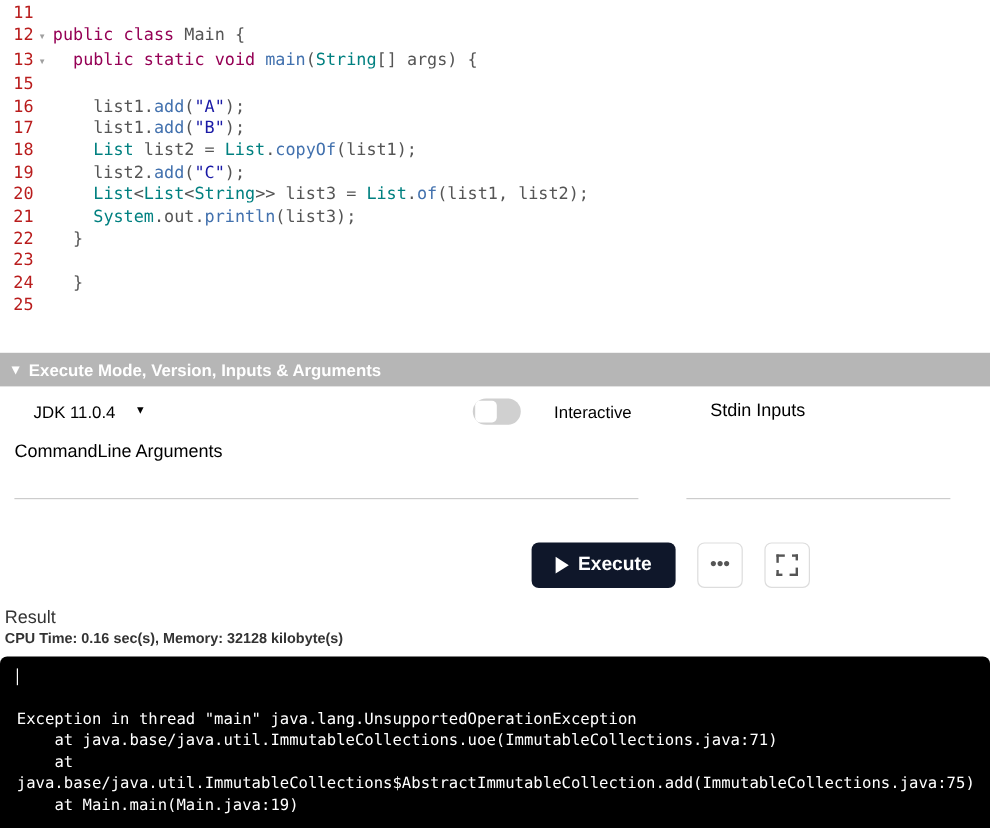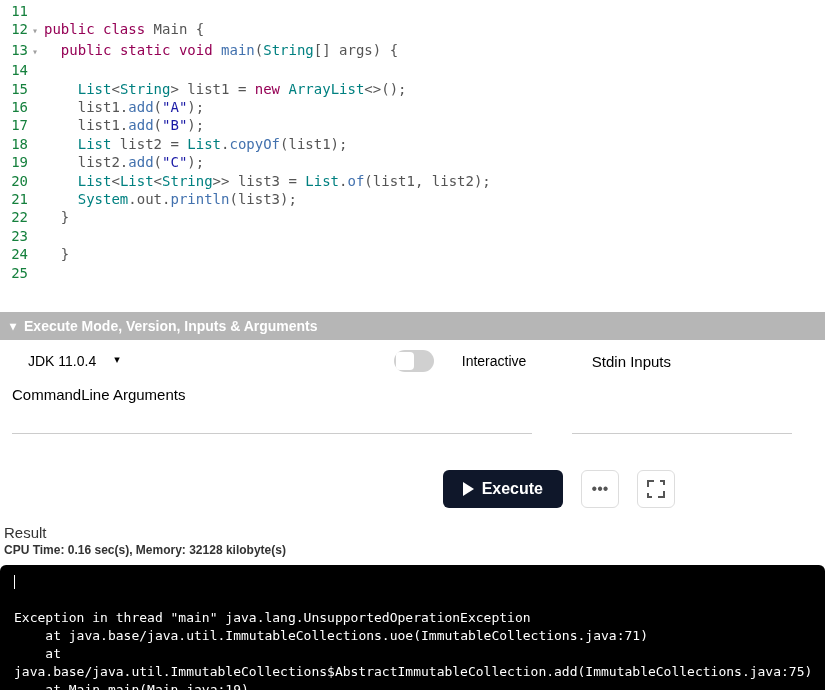--- a/index.html
+++ b/index.html
@@ -16,21 +16,21 @@
     .code-line {
       display: flex;
       font-family: Menlo, Monaco, Consolas, monospace;
       font-size: 14px;
       line-height: 18.4px;
       white-space: pre;
     }
     .gutter {
       width: 32px;
       text-align: right;
-      color: #15803d;
+      color: #b91c1c;
       padding-right: 4px;
       flex-shrink: 0;
     }
     .fold {
       width: 12px;
       color: #a0a0a0;
       font-size: 10px;
       text-align: left;
       flex-shrink: 0;
       padding-top: 2px;
@@ -213,22 +213,21 @@
       vertical-align: text-bottom;
     }
   </style>
 </head>
 <body>
 
 <div class="editor" id="editor">
     <div class="code-line"><span class="gutter">11</span><span class="fold"></span><span class="code"></span></div>
     <div class="code-line"><span class="gutter">12</span><span class="fold">▾</span><span class="code"><span class="kw">public</span><span> </span><span class="kw">class</span><span> </span><span class="cls">Main</span><span> {</span></span></div>
     <div class="code-line"><span class="gutter">13</span><span class="fold">▾</span><span class="code"><span>  </span><span class="kw">public</span><span> </span><span class="kw">static</span><span> </span><span class="kw">void</span><span> </span><span class="mth">main</span><span>(</span><span class="typ">String</span><span>[] args) {</span></span></div>
-    <div class="code-line"><span class="gutter">14</span><span class="fold"></span><span class="code"></span></div>
-    <div class="code-line"><span class="gutter">15</span><span class="fold"></span><span class="code"><span>    </span><span class="typ">List</span><span>&lt;</span><span class="typ">String</span><span>&gt; list1 = </span><span class="kw">new</span><span> </span><span class="typ">ArrayList</span><span>&lt;&gt;();</span></span></div>
+    <div class="code-line"><span class="gutter">15</span><span class="fold"></span></div>
     <div class="code-line"><span class="gutter">16</span><span class="fold"></span><span class="code"><span>    list1.</span><span class="mth">add</span><span>(</span><span class="str">"A"</span><span>);</span></span></div>
     <div class="code-line"><span class="gutter">17</span><span class="fold"></span><span class="code"><span>    list1.</span><span class="mth">add</span><span>(</span><span class="str">"B"</span><span>);</span></span></div>
     <div class="code-line"><span class="gutter">18</span><span class="fold"></span><span class="code"><span>    </span><span class="typ">List</span><span> list2 = </span><span class="typ">List</span><span>.</span><span class="mth">copyOf</span><span>(list1);</span></span></div>
     <div class="code-line"><span class="gutter">19</span><span class="fold"></span><span class="code"><span>    list2.</span><span class="mth">add</span><span>(</span><span class="str">"C"</span><span>);</span></span></div>
     <div class="code-line"><span class="gutter">20</span><span class="fold"></span><span class="code"><span>    </span><span class="typ">List</span><span>&lt;</span><span class="typ">List</span><span>&lt;</span><span class="typ">String</span><span>&gt;&gt; list3 = </span><span class="typ">List</span><span>.</span><span class="mth">of</span><span>(list1, list2);</span></span></div>
     <div class="code-line"><span class="gutter">21</span><span class="fold"></span><span class="code"><span>    </span><span class="typ">System</span><span>.out.</span><span class="mth">println</span><span>(list3);</span></span></div>
     <div class="code-line"><span class="gutter">22</span><span class="fold"></span><span class="code"><span>  }</span></span></div>
     <div class="code-line"><span class="gutter">23</span><span class="fold"></span><span class="code"></span></div>
     <div class="code-line"><span class="gutter">24</span><span class="fold"></span><span class="code"><span>  }</span></span></div>
     <div class="code-line"><span class="gutter">25</span><span class="fold"></span><span class="code"></span></div>

